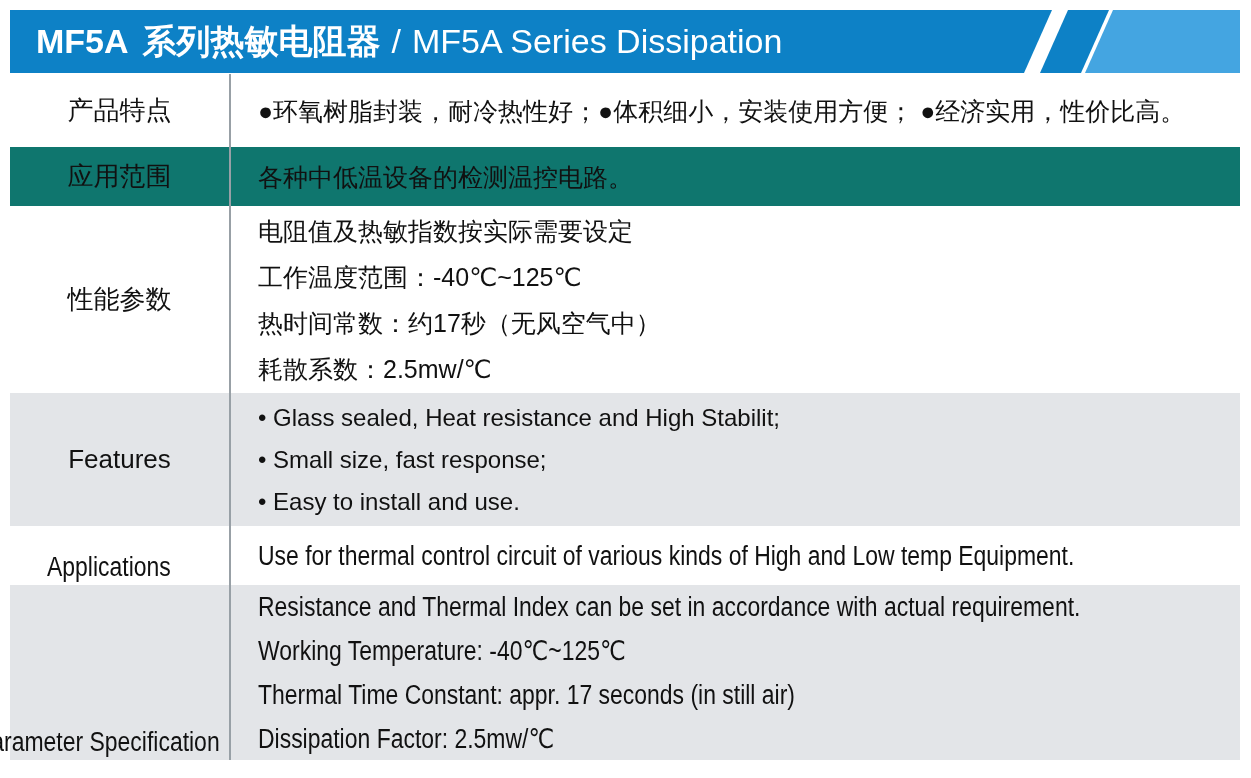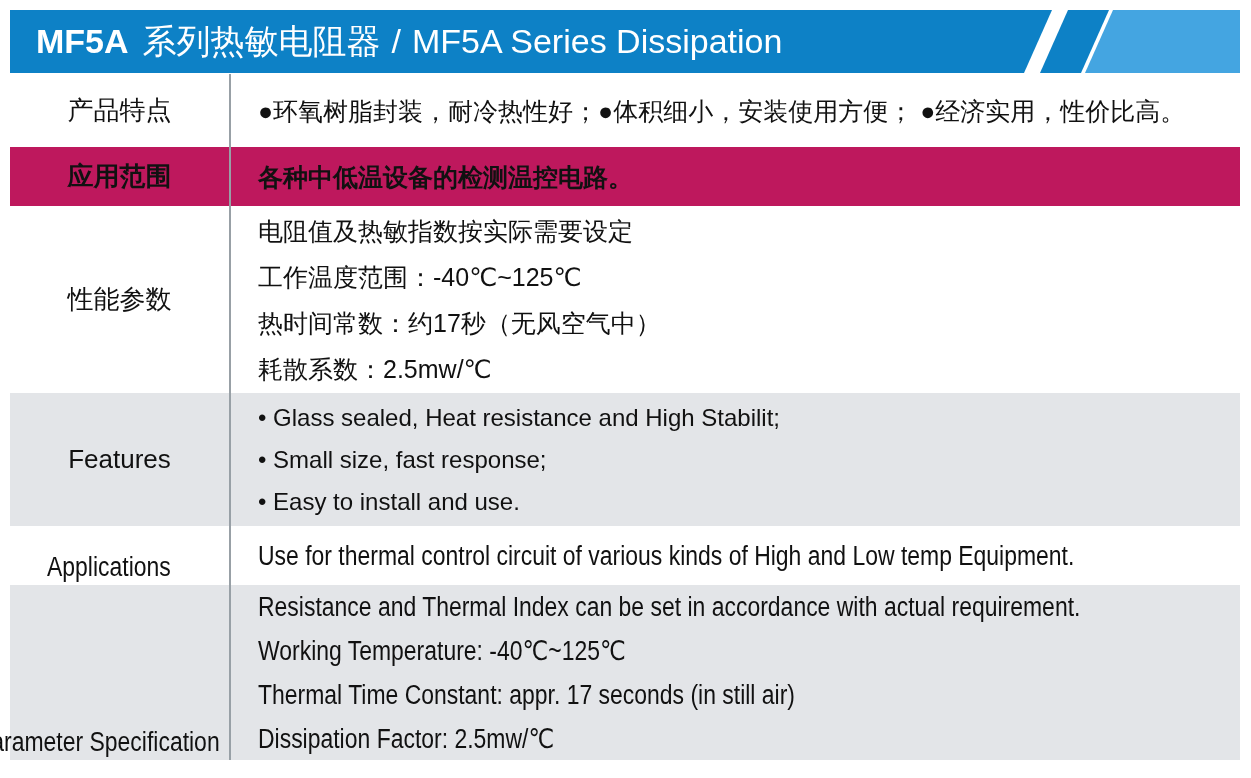--- a/index.html
+++ b/index.html
@@ -25,21 +25,21 @@
   .hbar-light {
     left:1075px; width:155px;
     clip-path:polygon(28px 0, 100% 0, 100% 100%, 0 100%);
   }
   .header-title {
     position:absolute; left:26px; top:0; height:63px;
     display:flex; align-items:center;
     color:#fff; font-size:34px; white-space:nowrap;
   }
   .header-title .b { font-weight:bold; }
-  .header-title .zh { margin-left:14px; font-weight:normal; }
+  .header-title .zh { margin-left:14px; font-weight:bold; }
   .header-title .sep { margin:0 11px; font-weight:normal; }
   .header-title .en { font-weight:normal; }
 
   
   .table { position:absolute; left:10px; top:74px; width:1230px; }
   .row { display:flex; width:1230px; }
   .row.gray  {  }
   .cell-label {
     flex:0 0 219px; width:219px;
     display:flex; align-items:center; justify-content:center;
@@ -92,21 +92,21 @@
 
   <div class="table">
 
     <div class="row r1">
       <div class="cell-label">产品特点</div>
       <div class="cell-content" style="border-left-color: rgb(152, 160, 166);">
         <div class="zh-line">●环氧树脂封装，耐冷热性好；●体积细小，安装使用方便； ●经济实用，性价比高。</div>
       </div>
     </div>
 
-    <div class="row r2 gray" style="background: #be185d; font-weight: bold;">
+    <div class="row r2 gray" style="background: #0f766e;">
       <div class="cell-label">应用范围</div>
       <div class="cell-content" style="border-left-color: rgb(152, 160, 166);">
         <div class="zh-line">各种中低温设备的检测温控电路。</div>
       </div>
     </div>
 
     <div class="row r3">
       <div class="cell-label">性能参数</div>
       <div class="cell-content" style="border-left-color: rgb(152, 160, 166);">
         <div class="zh-line">电阻值及热敏指数按实际需要设定</div>

